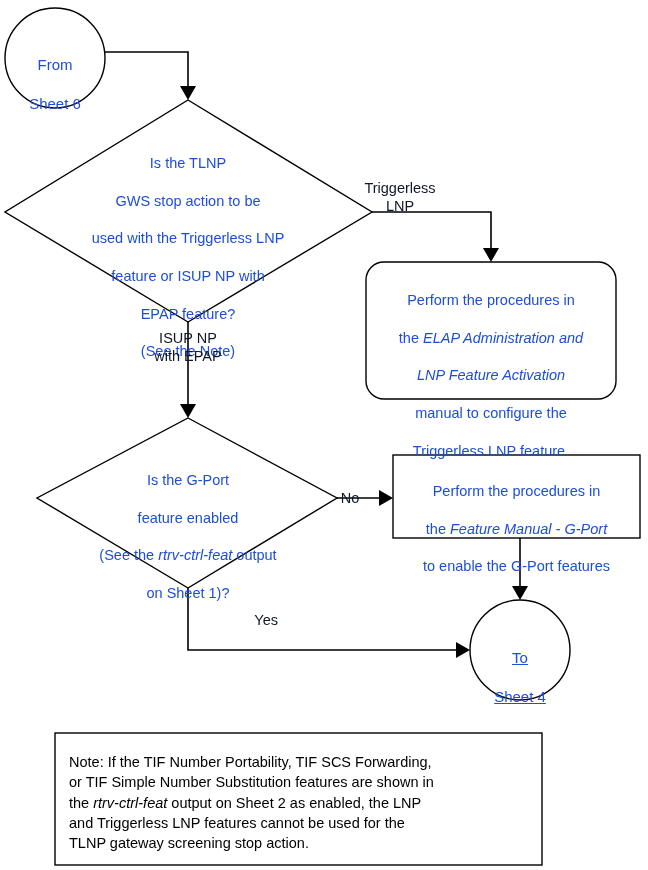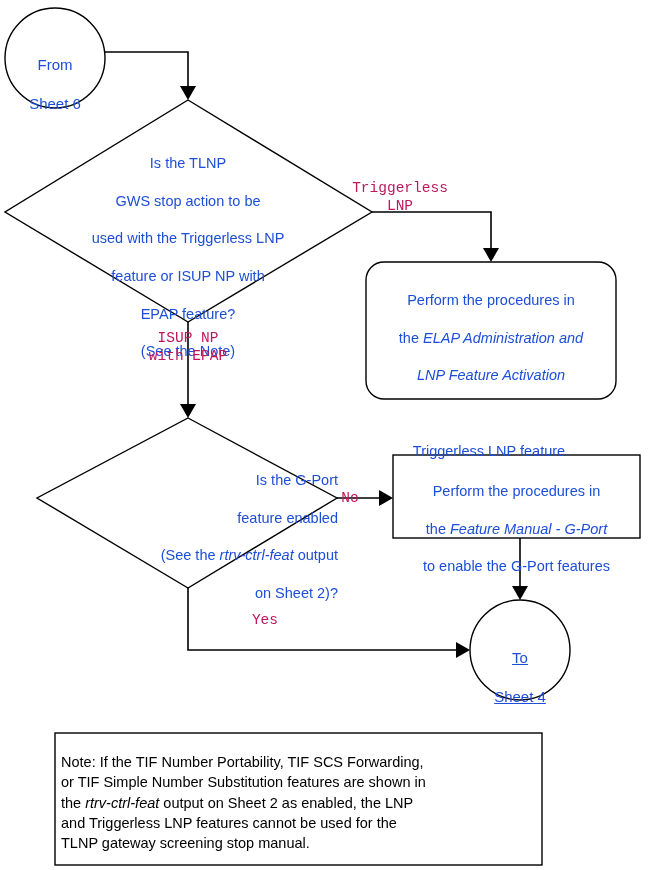--- a/index.html
+++ b/index.html
@@ -51,23 +51,22 @@
   .txt i, .txt em { font-style: italic; }
   .node-circle-label {
     font-size: 15px;
     line-height: 1.32;
   }
   .edge-label {
     position: absolute;
     font-size: 14.5px;
     text-align: center;
     line-height: 1.28;
-    color: #be185d;
+    color: #0f172a;
     white-space: pre-line;
-    font-family: Liberation Mono, monospace;
   }
   .note-text {
     position: absolute;
     font-size: 14.5px;
     line-height: 1.40;
     text-align: left;
     color: #000000;
   }
 </style>
 </head>
@@ -127,34 +126,34 @@
 
   <div class="edge-label" style="left:340px; top:160px; width:120px;">
     <span>Triggerless
 LNP</span>
   </div>
 
   <div class="txt" style="left:370px; top:272px; width:242px;">
     <span>Perform the procedures in</span><br>
     <span>the </span><i>ELAP Administration and</i><br>
     <i>LNP Feature Activation</i><br>
-    <br>
+    <span>manual to configure the</span><br>
     <span>Triggerless LNP feature.</span>
   </div>
 
   <div class="edge-label" style="left:128px; top:310px; width:120px; text-align:center;">
     <span>ISUP NP
 with EPAP</span>
   </div>
 
-  <div class="txt" style="left:38px; top:452px; width:300px;text-align:right;">
+  <div class="txt" style="left:38px; top:452px; width:300px;">
     <span>Is the G-Port</span><br>
     <span>feature enabled</span><br>
     <span>(See the </span><i>rtrv-ctrl-feat</i><span> output</span><br>
-    <span>on Sheet 2)?</span>
+    <span>on Sheet 1)?</span>
   </div>
 
   <div class="edge-label" style="left:330px; top:470px; width:40px;text-align:center;">
     <span>No</span>
   </div>
 
   <div class="txt" style="left:396px; top:463px; width:241px;">
     <span>Perform the procedures in</span><br>
     <span>the </span><i>Feature Manual - G-Port</i><br>
     <span>to enable the G-Port features</span>
@@ -162,21 +161,21 @@
 
   <div class="edge-label" style="left:180px; top:592px; width:80px; text-align:right; padding-left:18px;">
     <span>Yes</span>
   </div>
 
   <div class="txt node-circle-label" style="left:470px; top:628px; width:100px;text-decoration:underline;">
     <span>To</span><br>
     <span>Sheet 4</span>
   </div>
 
-  <div class="note-text" style="left:61px; top:752px; width:468px;">
+  <div class="note-text" style="left:69px; top:752px; width:468px;">
     <span>Note: If the TIF Number Portability, TIF SCS Forwarding,</span><br>
     <span>or TIF Simple Number Substitution features are shown in</span><br>
     <span>the </span><i>rtrv-ctrl-feat</i><span> output on Sheet 2 as enabled, the LNP</span><br>
     <span>and Triggerless LNP features cannot be used for the</span><br>
-    <span>TLNP gateway screening stop manual.</span>
+    <span>TLNP gateway screening stop action.</span>
   </div>
 
 </div>
 
 </body></html>

